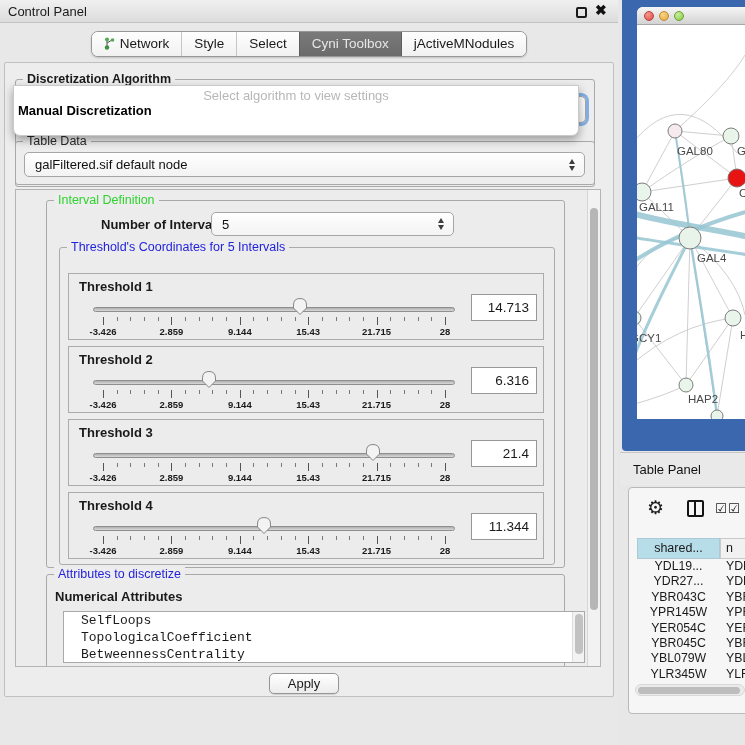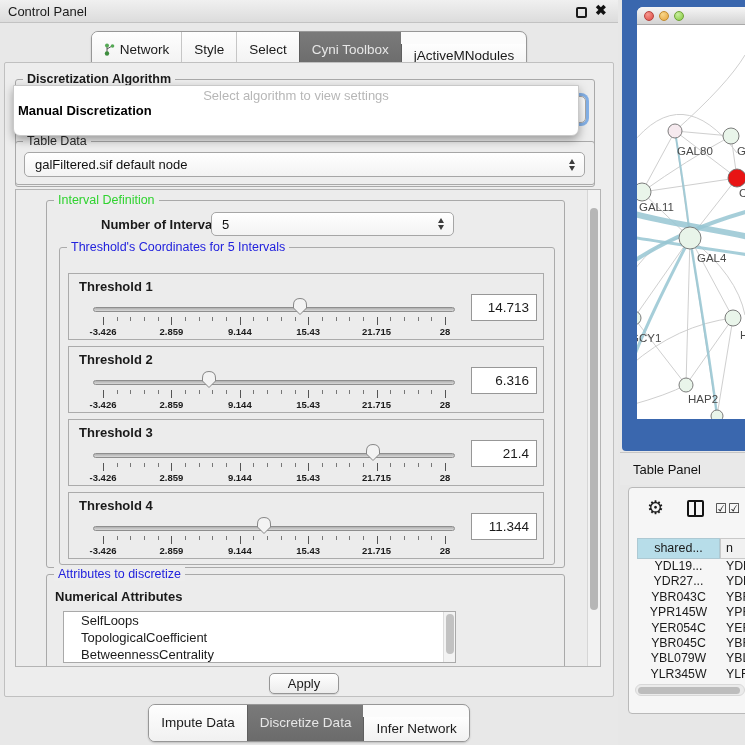--- a/index.html
+++ b/index.html
@@ -14,21 +14,21 @@
   #float-btn { position:absolute; left:576px; top:7px; width:11px; height:11px; border:2px solid #1a1a1a; border-radius:2px; background:transparent; }
   #close-btn { position:absolute; left:595px; top:2px; font-size:14px; font-weight:bold; color:#111; }
 
   .tabbar { position:absolute; left:0; width:618px; display:flex; justify-content:center; }
   .seg-ctl { display:inline-flex; border:1px solid #979797; border-radius:7px; overflow:hidden;
     background:#FBFBFB; box-shadow:0 1px 2px rgba(0,0,0,.18); }
   .seg { padding:4px 12px 5px 12px; font-size:13.5px; color:#1a1a1a; background:linear-gradient(#FEFEFE,#F1F1F1);
     border-left:1px solid #C6C6C6; display:flex; align-items:center; gap:5px; white-space:nowrap; }
   .seg:first-child { border-left:none; }
   .seg.sel { background:linear-gradient(#7A7A7A,#6B6B6B); color:#E7E7E7; border-left-color:#5E5E5E; }
-  .seg.sel + .seg { border-left-color:#5E5E5E;margin-top:12px; }
+  .seg.sel + .seg { border-left-color:#5E5E5E; }
 
   #cp-content { position:absolute; left:4px; top:62px; width:610px; height:635px;
     background:#EDEDED; border:1px solid #C0C0C0; border-radius:2px; }
 
   .groupbox { position:absolute; border:1px solid #A9A9A9; border-radius:3px; }
   .group-title { position:absolute; top:-8px; left:7px; background:#EDEDED; padding:0 4px; font-size:12.5px; white-space:nowrap; }
   .gt-green { color:#2FD32F; }
   .gt-blue  { color:#2222DD; }
   .gt-black { color:#1a1a1a; font-weight:bold; }
 
@@ -71,21 +71,21 @@
   .tick { position:absolute; top:0; width:1px; background:#777; }
   .tick.major { height:8px; background:#555; }
   .tick.minor { height:4px; }
   .thr-scale { position:absolute; left:34px; top:52px; width:342px; height:12px; }
   .scale-lbl { position:absolute; transform:translateX(-50%); font-size:9.5px; font-weight:600; color:#1a1a1a; white-space:nowrap; }
   .thr-value { position:absolute; left:402px; top:20px; width:66px; height:27px; background:#FFF; border:1px solid #979797;
     font-size:13.5px; text-align:right; line-height:25px; padding-right:7px; }
 
   #attributes-group { left:30px; top:384px; width:519px; height:120px; }
   #num-attr-label { position:absolute; left:8px; top:14px; font-size:13px; font-weight:bold; }
-  #attr-list { position:absolute; left:16px; top:36px; width:393px; height:52px; background:#FFF; border:1px solid #A9A9A9; overflow:hidden; }
+  #attr-list { position:absolute; left:16px; top:36px; width:522px; height:52px; background:#FFF; border:1px solid #A9A9A9; overflow:hidden;font-family:Liberation Mono, monospace; }
   .attr-item { font-size:13px; padding-left:17px; height:17px; line-height:17px; white-space:nowrap; }
   #attr-vscroll { position:absolute; right:0; top:0; width:12px; height:50px; background:#F3F3F3; border-left:1px solid #DDD; }
   #attr-vthumb { position:absolute; left:2px; top:2px; width:8px; height:40px; background:#C2C2C2; border-radius:4px; }
 
   #apply-btn { position:absolute; left:264px; top:610px; width:70px; height:21px; background:linear-gradient(#FFFFFF,#ECECEC);
     border:1px solid #969696; border-radius:5px; font-size:13px; text-align:center; line-height:19px; box-shadow:0 1px 1px rgba(0,0,0,.12); }
 
   
   #net-frame { position:absolute; left:622px; top:0; width:134px; height:451px; background:#3A67AE; border-radius:0 0 4px 4px; }
   #net-window { position:absolute; left:15px; top:7px; width:108px; height:412px; background:#FFF; border-radius:6px 0 0 0; overflow:hidden; }
@@ -392,33 +392,20 @@
       </div>
 
       <div id="sp-vscroll">
         <div id="sp-vthumb"></div>
       </div>
     </div>
 
     <div id="apply-btn">Apply</div>
   </div>
 
-  <div class="tabbar" style="top:704px;">
-    <div class="seg-ctl" id="bottom-seg">
-        <div class="seg">
-          <span>Impute Data</span>
-        </div>
-        <div class="seg sel">
-          <span>Discretize Data</span>
-        </div>
-        <div class="seg">
-          <span>Infer Network</span>
-        </div>
-      </div>
-  </div>
 </div>
 
 <div id="net-frame">
   <div id="net-window">
     <div id="net-titlebar">
       <span id="tl-red" class="tl"></span>
       <span id="tl-yellow" class="tl"></span>
       <span id="tl-green" class="tl"></span>
     </div>
     <div id="net-canvas">

